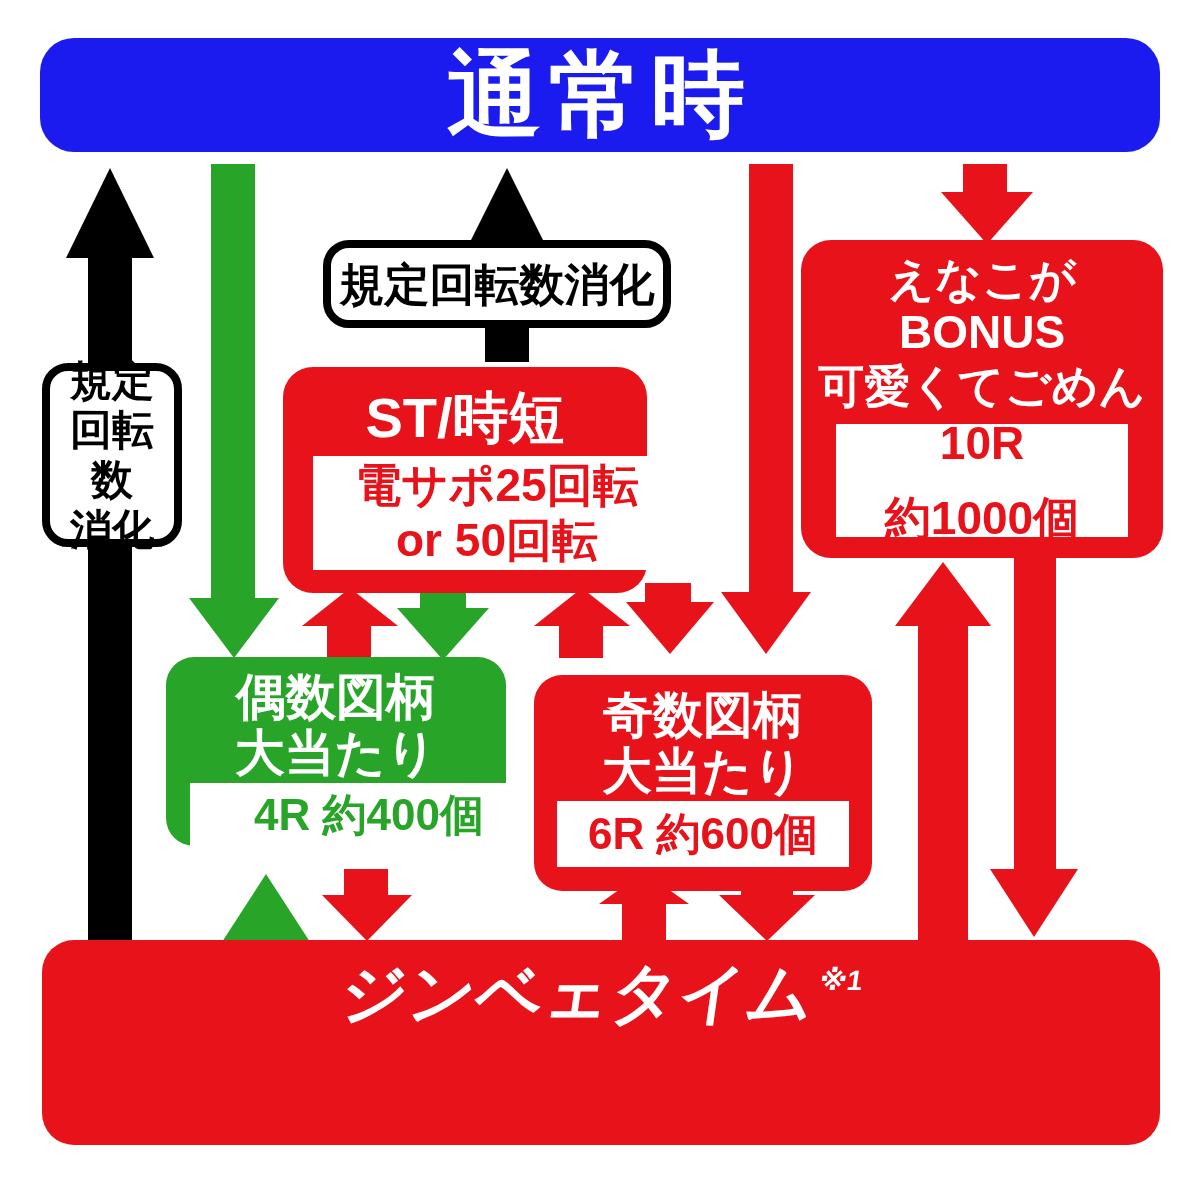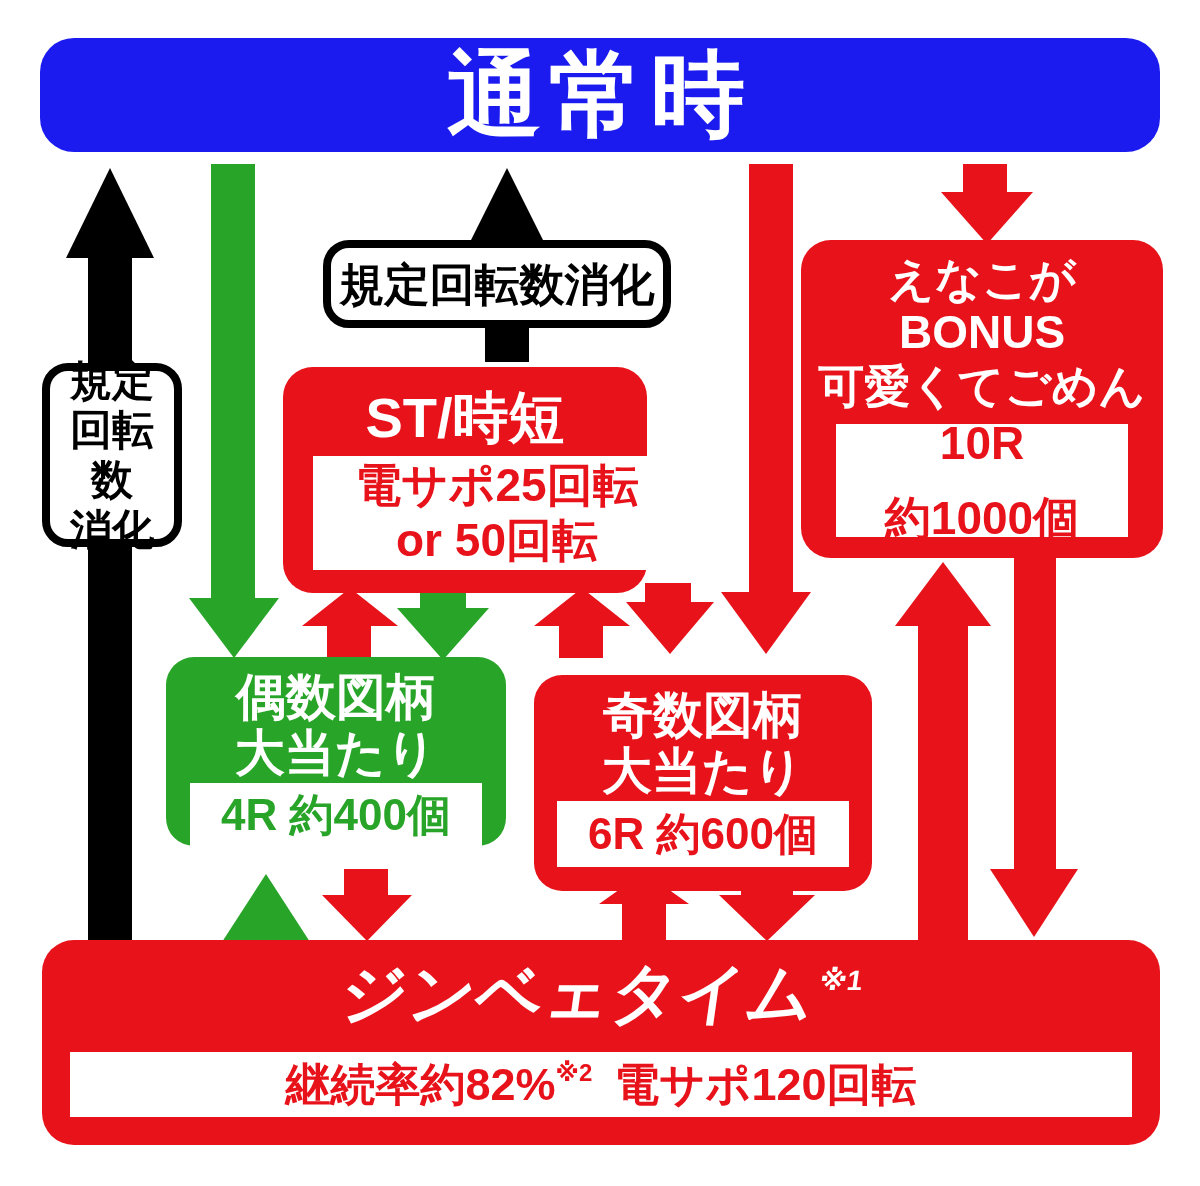--- a/index.html
+++ b/index.html
@@ -38,21 +38,21 @@
   .left-label{left:42px;top:363px;width:140px;height:184px;font-size:42px;line-height:1.18;}
   .mid-label{left:323px;top:240px;width:348px;height:88px;font-size:45px;line-height:1;}
   .st-box{left:283px;top:367px;width:364px;height:226px;background:var(--red);border-radius:30px;}
   .st-box .ttl{margin-top:14px;font-size:56px;}
   .st-inset{left:30px;top:89px;width:368px;height:114px;color:var(--red);font-size:46px;line-height:1.2;}
   .bonus-box{left:801px;top:240px;width:362px;height:318px;background:var(--red);border-radius:30px;}
   .bonus-box .ttl{margin-top:13px;font-size:46px;line-height:1.16;}
   .bonus-inset{left:35px;top:184px;width:292px;height:113px;color:var(--red);font-size:46px;line-height:1.18;gap:20px;}
   .even-box{left:166px;top:657px;width:340px;height:189px;background:var(--green);border-radius:28px;}
   .even-box .ttl{margin-top:12px;font-size:50px;line-height:1.12;}
-  .even-inset{left:24px;top:126px;width:292px;height:64px;color:var(--green);font-size:44px;}
+  .even-inset{left:24px;top:126px;width:292px;height:64px;color:var(--green);font-size:44px;padding-left:33px;}
   .odd-box{left:534px;top:655px;width:338px;height:216px;background:var(--red);border-radius:28px;margin-top:20px;}
   .odd-box .ttl{margin-top:12px;font-size:50px;line-height:1.12;}
   .odd-inset{left:23px;top:126px;width:292px;height:66px;color:var(--red);font-size:44px;}
   .jinbe-banner{left:42px;top:940px;width:1118px;height:205px;background:var(--red);border-radius:32px;}
   .jinbe-title{
     height:108px;display:flex;align-items:center;justify-content:center;color:#fff;
     font-size:66px;transform:skewX(-8deg);
   }
   .jinbe-title sup{font-size:28px;vertical-align:super;margin-left:4px;transform:translateY(-14px);}
   .jinbe-inset{left:28px;top:112px;width:1062px;height:65px;color:var(--red);font-size:45px;flex-direction:row;}
@@ -160,20 +160,15 @@
     <div class="inset odd-inset">
       <span>6R 約600個</span>
     </div>
   </div>
 
   <div class="panel jinbe-banner">
     <div class="jinbe-title">
       <span>ジンベェタイム</span>
       <sup>※1</sup>
     </div>
-    <div class="inset jinbe-inset">
-      <span>継続率約82%</span>
-      <sup>※2</sup>
-      <span class="gap">電サポ120回転</span>
-    </div>
   </div>
 
 </div>
 
 </body></html>

